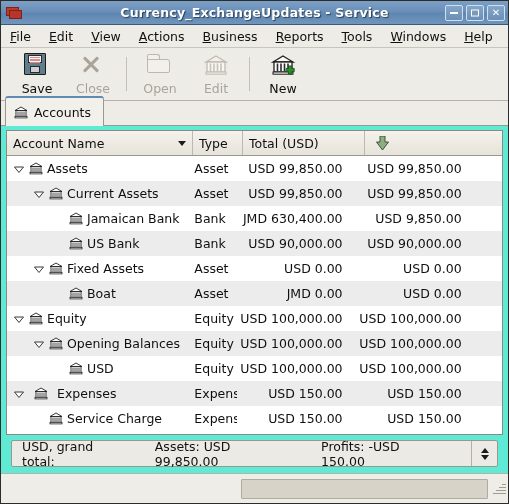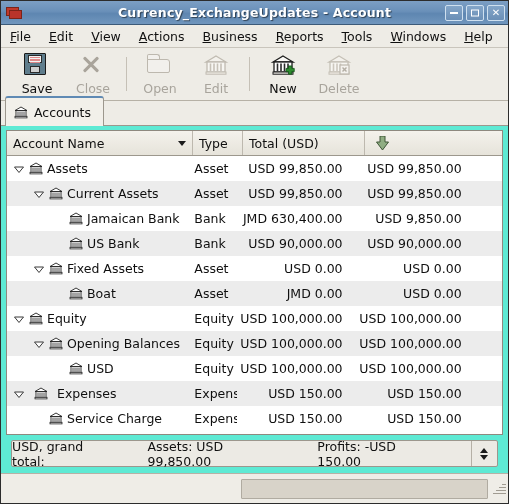--- a/index.html
+++ b/index.html
@@ -283,20 +283,21 @@
     box-sizing: border-box;
   }
   .summary {
     flex: 1 1 auto;
     height: 27px;
     background: #eceae4;
     border: 1px solid #9c978d;
     border-radius: 2px;
     display: flex;
     align-items: center;
+    padding-left: 10px;
     box-sizing: border-box;
     font-size: 12.5px;
     color: #101010;
     gap: 30px;
   }
   .summary .spin {
     margin-left: auto;
     width: 26px; height: 25px;
     border-left: 1px solid #b5b0a6;
     display: flex;
@@ -353,21 +354,21 @@
 </head>
 <body>
 
 <div class="window">
 
   <div class="titlebar">
     <div class="app-icon">
       <div class="card c1"></div>
       <div class="card c2"></div>
     </div>
-    <div class="title-text">Currency_ExchangeUpdates - Account</div>
+    <div class="title-text">Currency_ExchangeUpdates - Service</div>
     <div class="win-btns">
       <div class="win-btn">
           <span class="g minus"></span>
         </div>
       <div class="win-btn">
           <span class="g sq"></span>
         </div>
       <div class="win-btn">
           <span class="g">✕</span>
         </div>
@@ -456,40 +457,20 @@
           </g>
           <rect x="3" y="19" width="20" height="2.2" fill="#f2f0eb" stroke="#1d1d1d" stroke-width="1"></rect>
           <g>
             <polygon points="17,14 20,14 20,11 24,11 24,14 27,14 27,18 24,18 24,21 20,21 20,18 17,18" fill="#2e8b2e" stroke="#14521a" stroke-width="1" transform="translate(-2,-1) scale(0.82) translate(5,6)"></polygon>
           </g>
         </svg>
       </div>
       <div class="lbl">New</div>
     </div>
 
-    <div class="tb-btn disabled">
-      <div class="tb-ico">
-        <svg width="26" height="24" viewBox="0 0 26 24">
-          <polygon points="13,3 23,9 3,9" fill="#f3f1ec" stroke="#c5c0b6" stroke-width="1.3"></polygon>
-          <rect x="4" y="9" width="18" height="10" fill="#f7f6f2" stroke="#c5c0b6" stroke-width="1.3"></rect>
-          <g stroke="#ccc7bd" stroke-width="1.6">
-            <line x1="7.5" y1="10.5" x2="7.5" y2="18"></line>
-            <line x1="11" y1="10.5" x2="11" y2="18"></line>
-            <line x1="14.5" y1="10.5" x2="14.5" y2="18"></line>
-          </g>
-          <rect x="3" y="19" width="20" height="2.2" fill="#eeeae3" stroke="#c5c0b6" stroke-width="1"></rect>
-          <rect x="14" y="12" width="9" height="9" fill="#f4f2ee" stroke="#bdb8ae" stroke-width="1.2"></rect>
-          <g stroke="#b3aea4" stroke-width="1.4">
-            <line x1="16.5" y1="14.5" x2="20.5" y2="18.5"></line>
-            <line x1="20.5" y1="14.5" x2="16.5" y2="18.5"></line>
-          </g>
-        </svg>
-      </div>
-      <div class="lbl">Delete</div>
-    </div>
   </div>
 
   <div class="tab-strip">
     <div class="tab">
       <span class="bk">
         <svg width="14" height="13" viewBox="0 0 14 13">
           <polygon points="7,1 13,4.5 1,4.5" fill="#ffffff" stroke="#222" stroke-width="0.9"></polygon>
           <rect x="2" y="4.5" width="10" height="6" fill="#fff" stroke="#222" stroke-width="0.9"></rect>
           <g stroke="#333" stroke-width="0.9">
             <line x1="4" y1="5.5" x2="4" y2="10"></line>

